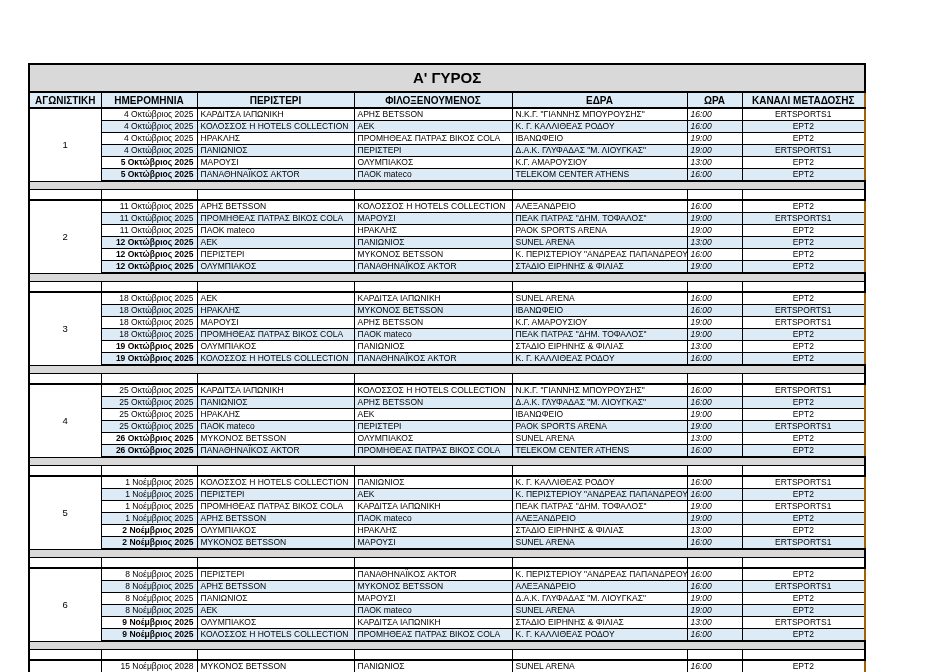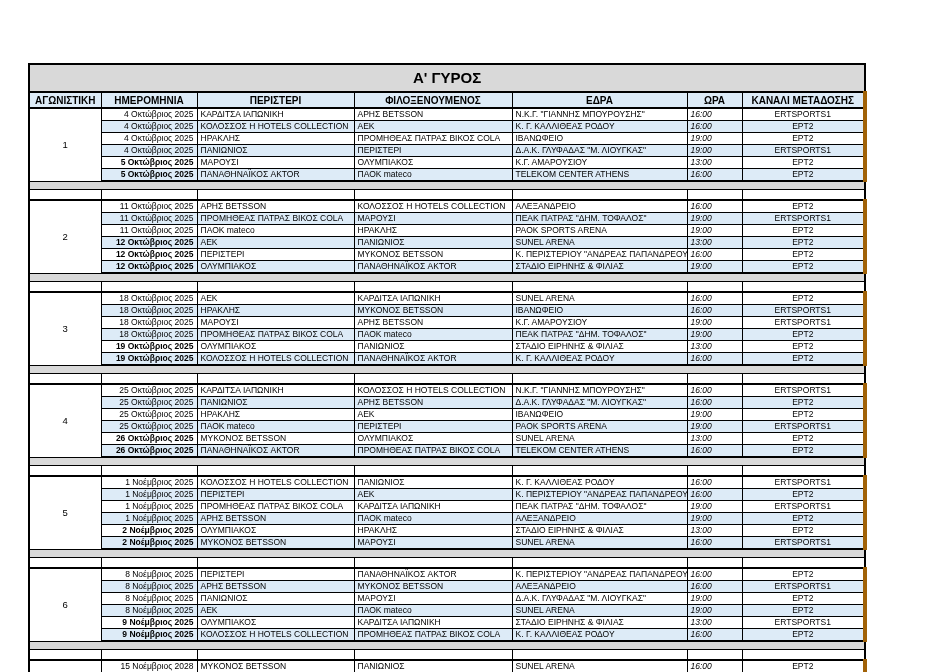--- a/index.html
+++ b/index.html
@@ -31,21 +31,21 @@
   td.team,td.venue{text-align:left;}
   tr.alt td{background:#ddebf7;}
   td.bold{font-weight:bold;}
   tr.sec-first td{border-top:2px solid #000;}
   tr.sec-first td.matchday{border-top:2px solid #000;}
   tr.sec-last td{border-bottom:2px solid #000;}
   tr.spacer-gray td{height:7px;background:#d9d9d9;border-left:2px solid #000;border-right:2px solid #000;}
   tr.spacer-white td{height:9px;background:#fff;}
   tr.spacer-white td:first-child{border-left:2px solid #000;}
   tr.spacer-white td:last-child{border-right:2px solid #000;}
-  td:last-child,th.colh:last-child{border-right:4px solid #a16207;}
+  td:last-child,th.colh:last-child{border-right:2px solid #a16207;}
   th.colh:first-child{border-left:2px solid #000;}
 </style>
 </head>
 <body>
 
 <div class="sheet">
   <table>
     <colgroup>
       <col style="width:72px">
         <col style="width:96px">

